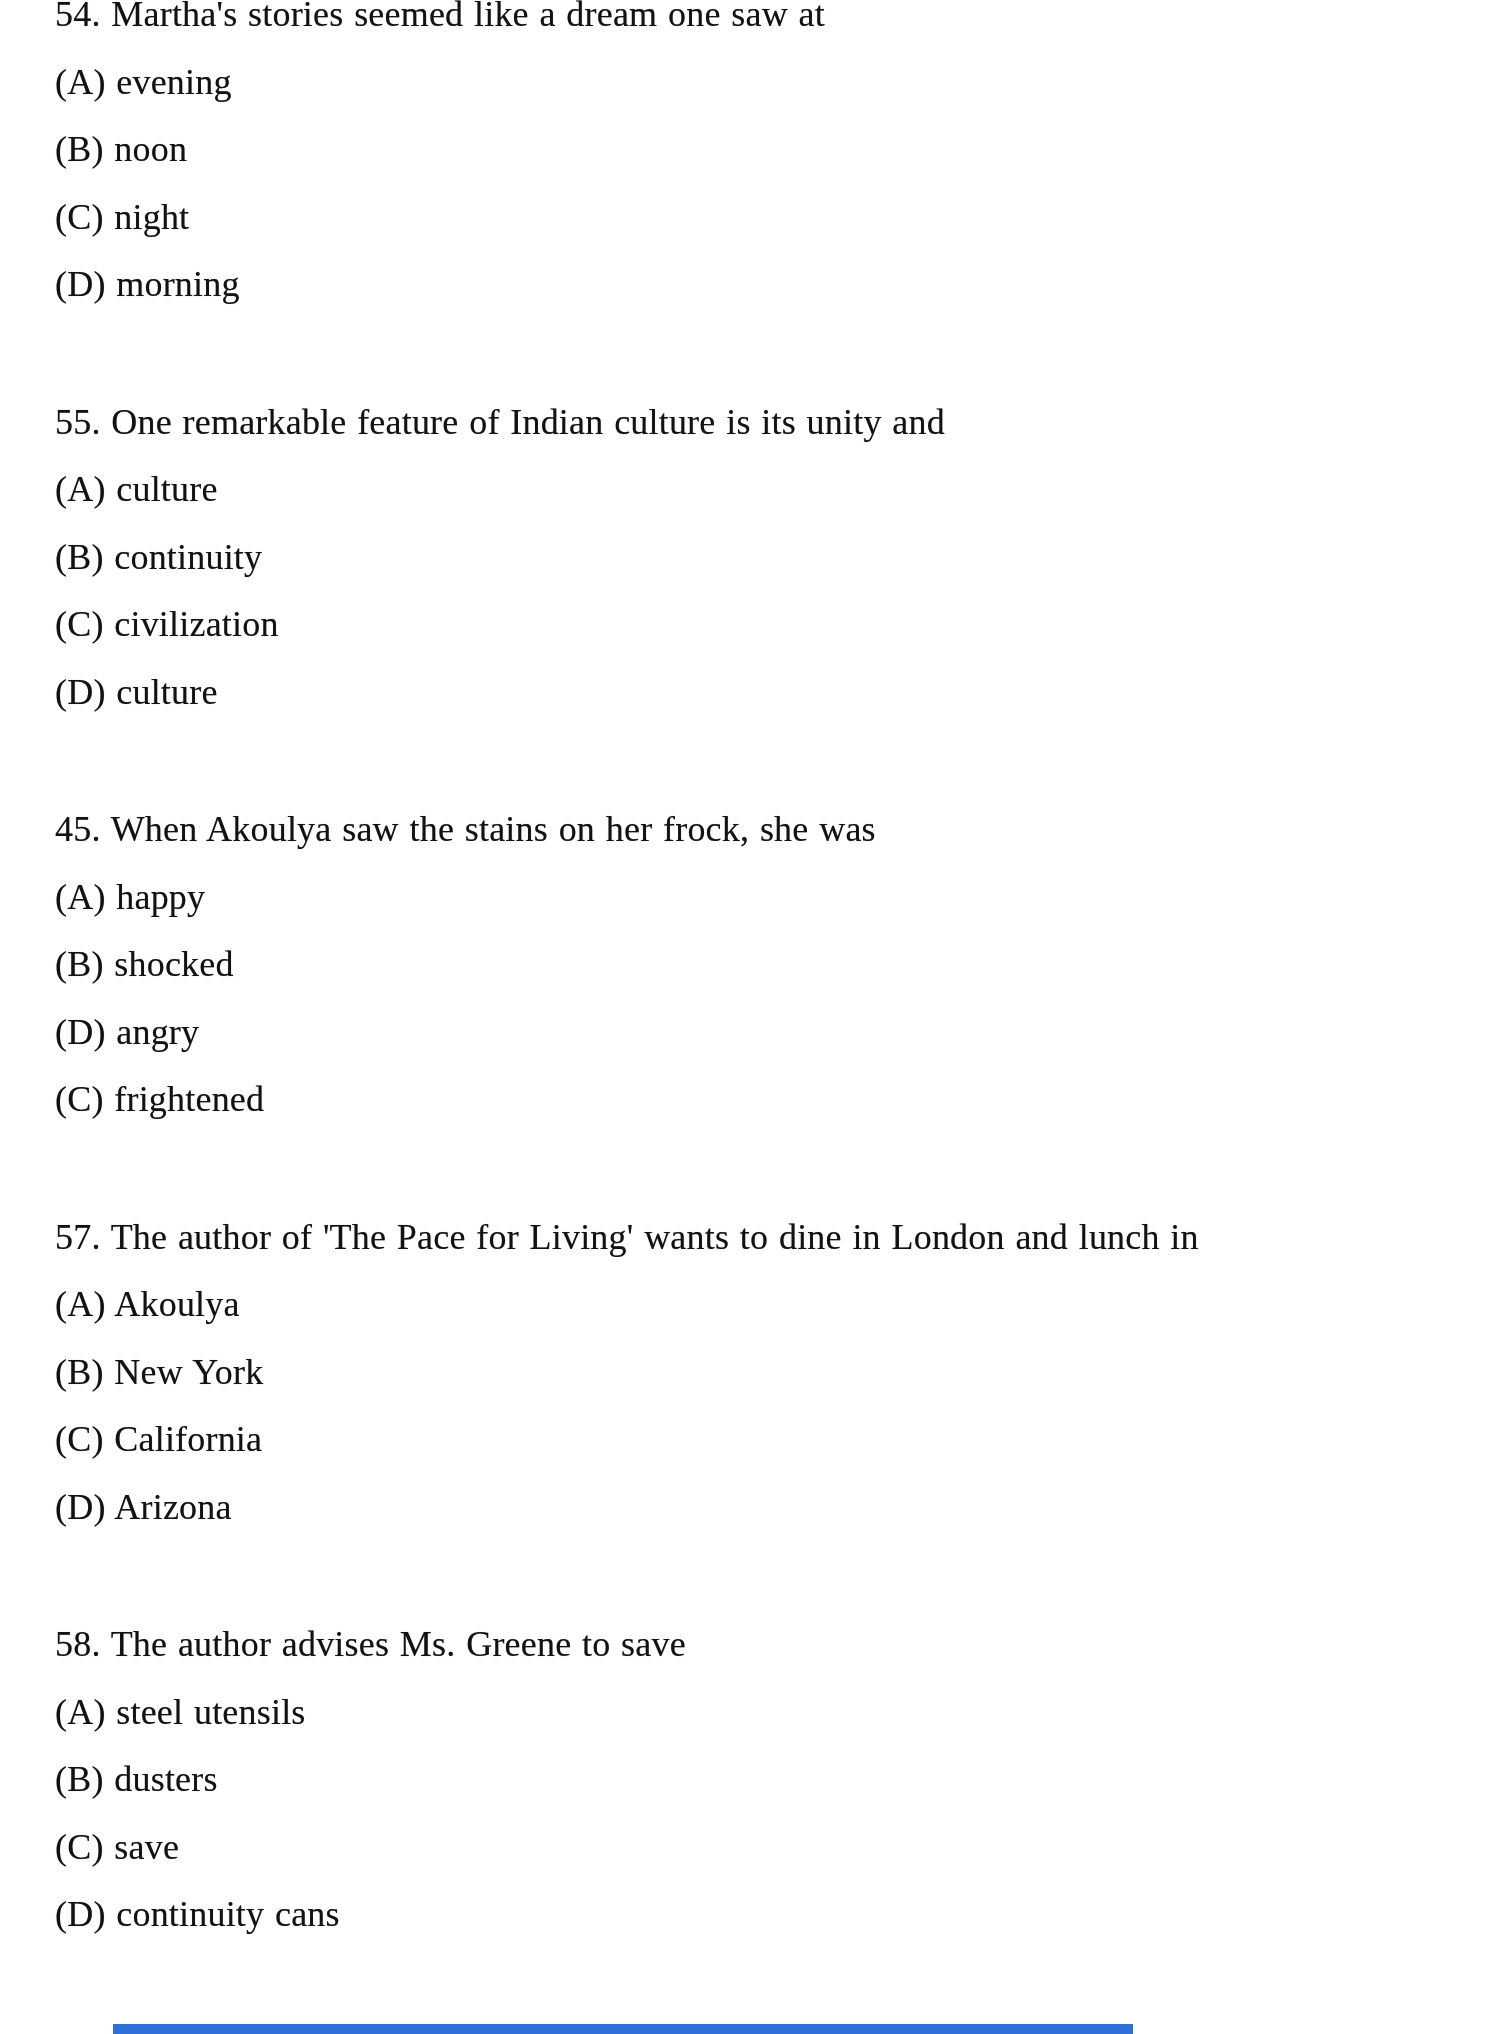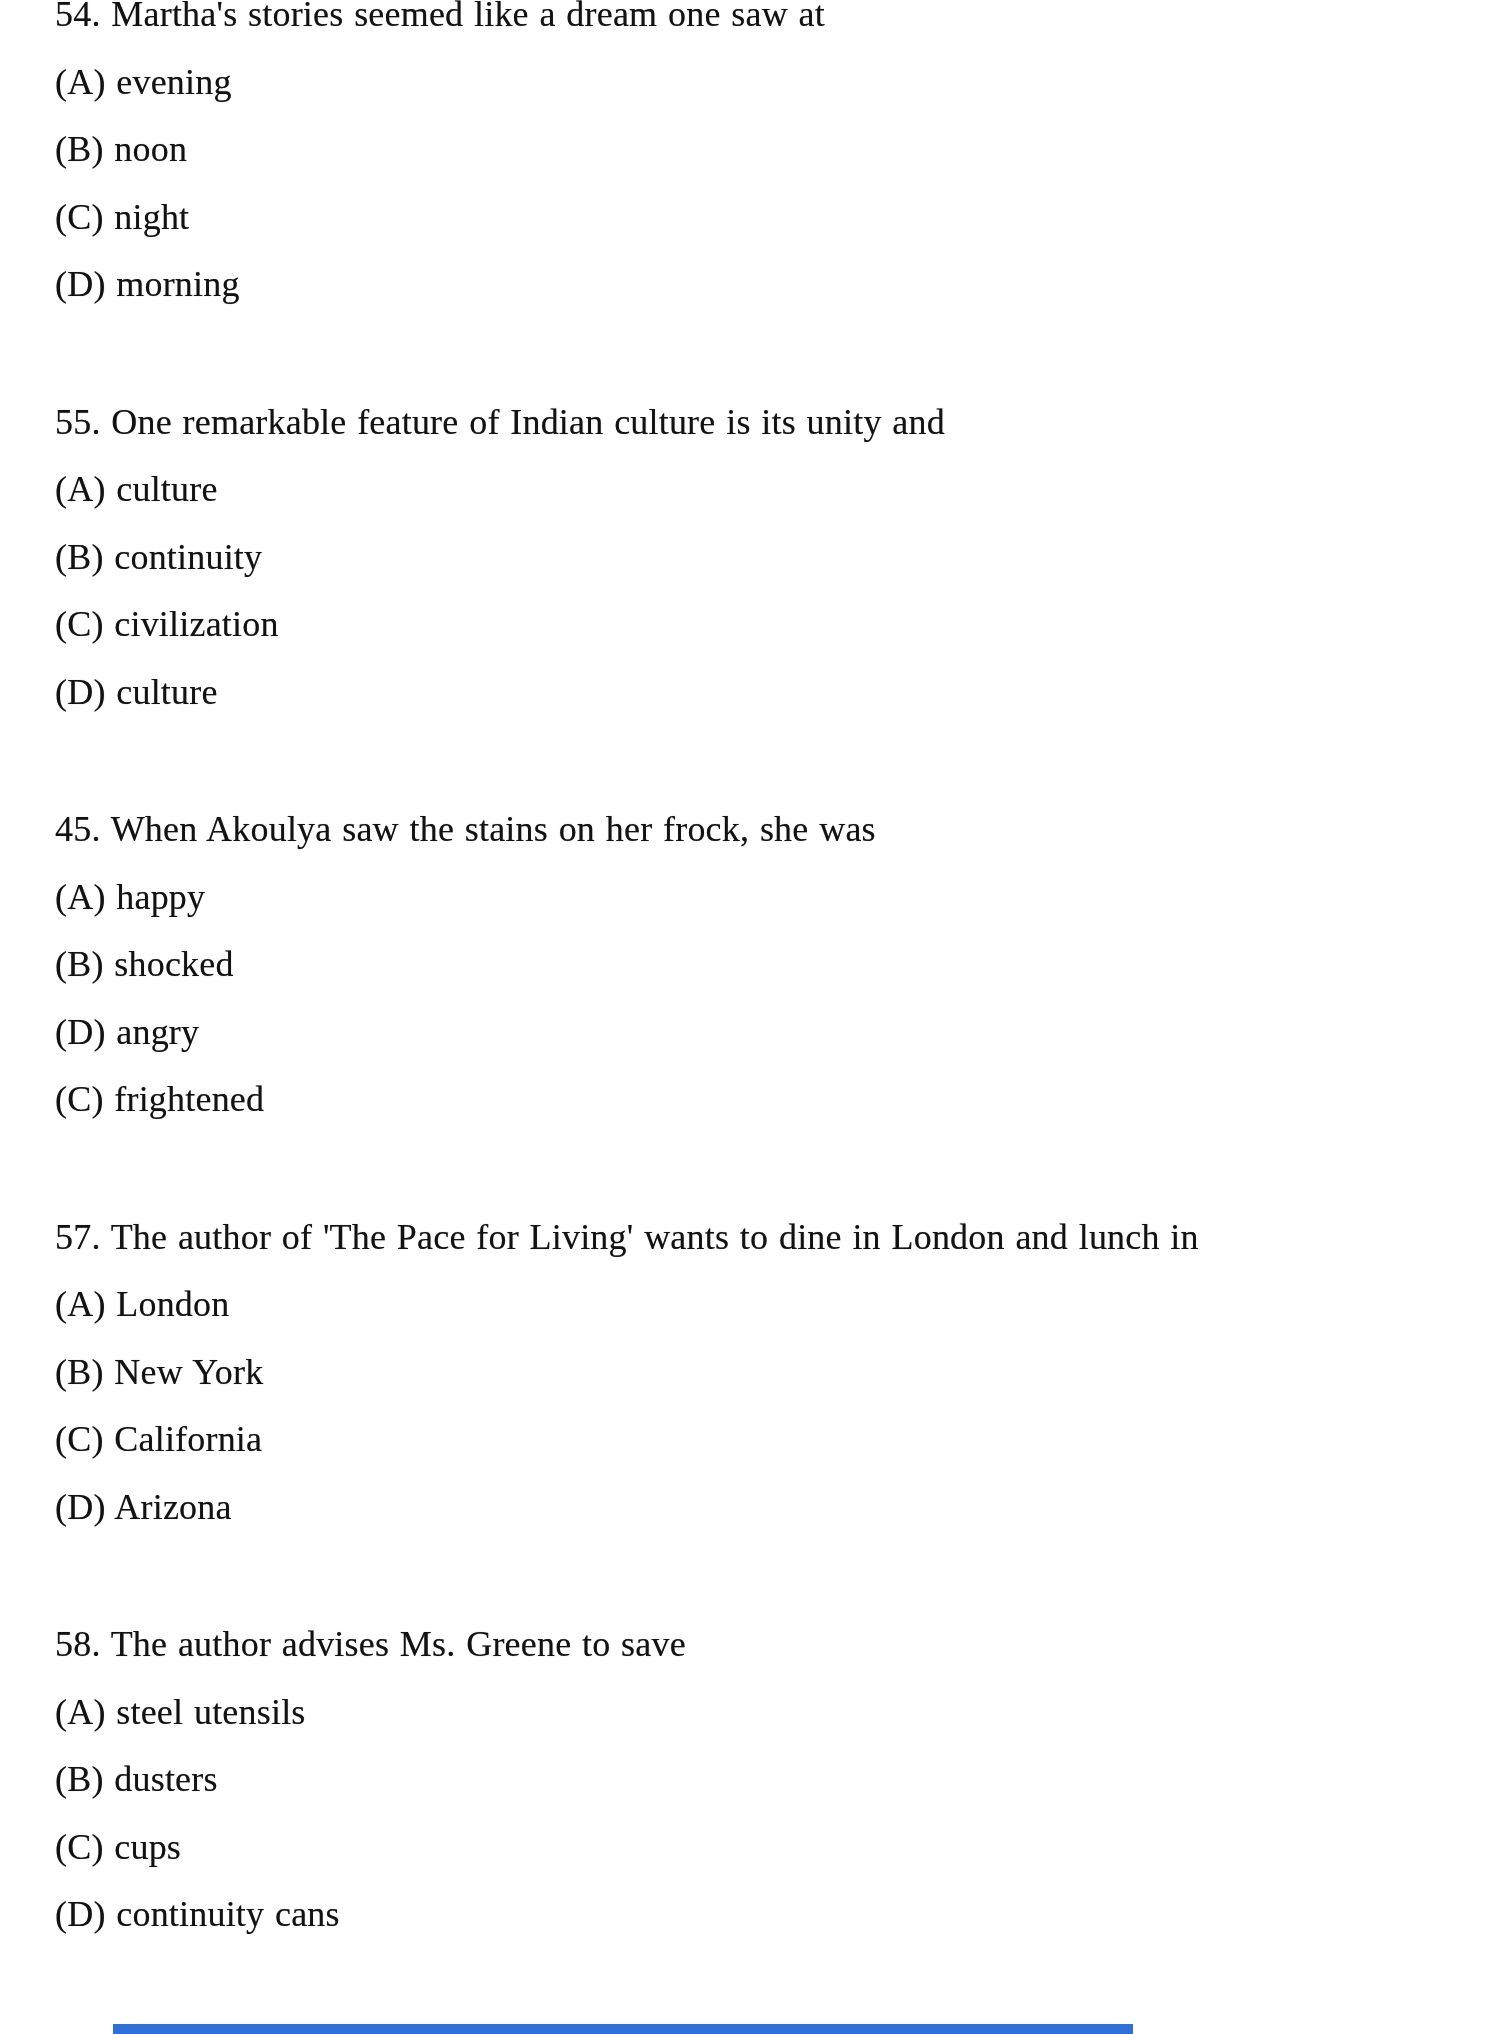--- a/index.html
+++ b/index.html
@@ -68,30 +68,30 @@
     <div class="qblock">
       <div class="line">45. When Akoulya saw the stains on her frock, she was</div>
       <div class="line">(A) happy</div>
       <div class="line">(B) shocked</div>
       <div class="line">(D) angry</div>
       <div class="line">(C) frightened</div>
     </div>
 
     <div class="qblock">
       <div class="line">57. The author of 'The Pace for Living' wants to dine in London and lunch in</div>
-      <div class="line">(A) London</div>
+      <div class="line">(A) Akoulya</div>
       <div class="line">(B) New York</div>
       <div class="line">(C) California</div>
       <div class="line">(D) Arizona</div>
     </div>
 
     <div class="qblock">
       <div class="line">58. The author advises Ms. Greene to save</div>
       <div class="line">(A) steel utensils</div>
       <div class="line">(B) dusters</div>
-      <div class="line">(C) cups</div>
+      <div class="line">(C) save</div>
       <div class="line">(D) continuity cans</div>
     </div>
 
   </div>
 
   <div class="bottom-bar" style="background: rgb(47, 111, 216);"></div>
 </div>
 
 </body></html>

